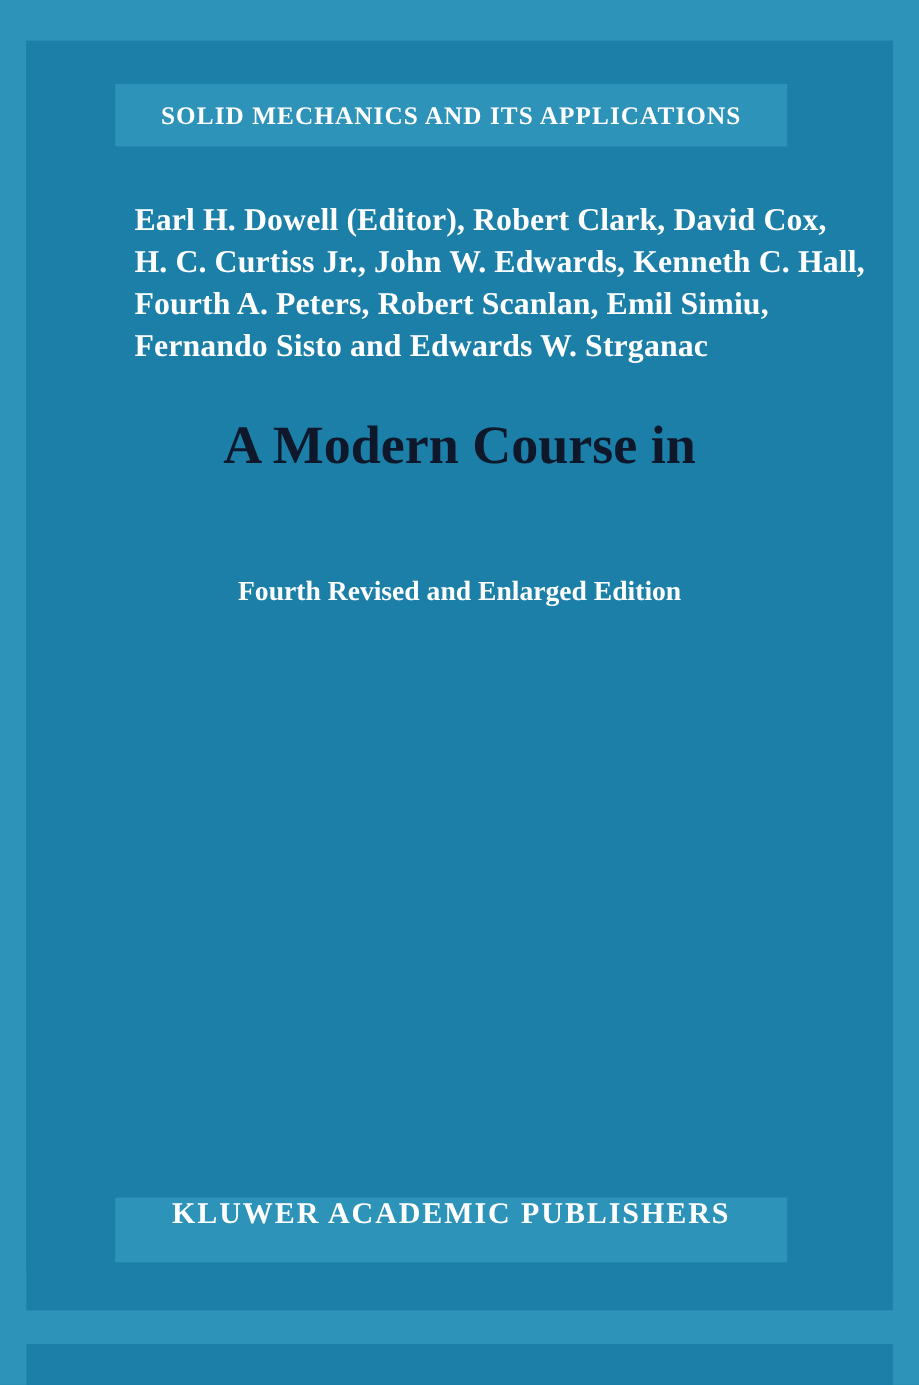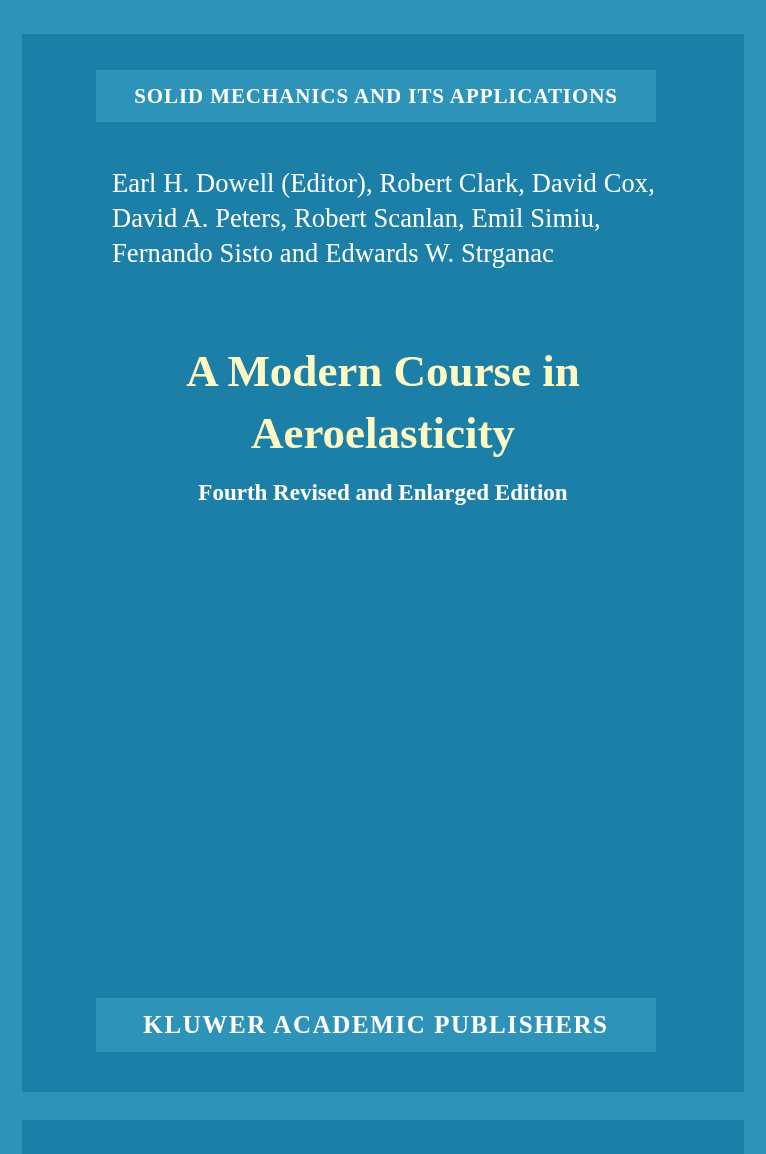--- a/index.html
+++ b/index.html
@@ -78,39 +78,39 @@
     white-space: nowrap;
   }
 
   .authors {
     position: absolute;
     top: 166px;
     left: 112px;
     width: 560px;
     color: #ffffff;
     font-family: "Liberation Serif", serif;
-    font-weight: normal;
+    font-weight: bold;
     font-size: 26.5px;
     line-height: 35px;
     letter-spacing: 0.1px;
   }
   .authors div {
     white-space: nowrap;
   }
   .authors .line-2, .authors .line-3, .authors .line-4 {
     margin-left: 0px;
   }
 
   .title {
     position: absolute;
     top: 340px;
     left: 0;
     width: 766px;
     text-align: center;
-    color: #fef9c3;
+    color: #0f172a;
     font-family: "Liberation Serif", serif;
     font-weight: bold;
     font-size: 45px;
     line-height: 62px;
   }
   .title .t-line2 {
     display: block;
   }
 
   .subtitle {
@@ -126,21 +126,20 @@
   }
 
   .publisher-band {
     position: absolute;
     top: 998px;
     left: 96px;
     width: 560px;
     height: 54px;
     background: #2e93b9;
     display: flex;
-    align-items: center;
     justify-content: center;
   }
   .publisher-band .pub-text {
     font-family: "Liberation Serif", serif;
     font-weight: bold;
     font-size: 25px;
     letter-spacing: 1.6px;
     color: #ffffff;
     white-space: nowrap;
   }
@@ -154,27 +153,27 @@
   <div class="edge-left"></div>
   <div class="edge-right"></div>
   <div class="inner"></div>
 
   <div class="series-band">
     <span class="series-text">SOLID MECHANICS AND ITS APPLICATIONS</span>
   </div>
 
   <div class="authors">
     <div class="line-1">Earl H. Dowell (Editor), Robert Clark, David Cox,</div>
-    <div class="line-3">David A. Peters, Robert Scanlan, Emil Simiu,</div>
+    <div class="line-2">H. C. Curtiss Jr., John W. Edwards, Kenneth C. Hall,</div>
+    <div class="line-3">Fourth A. Peters, Robert Scanlan, Emil Simiu,</div>
     <div class="line-4">Fernando Sisto and Edwards W. Strganac</div>
   </div>
 
   <div class="title">
     <span class="t-line1">A Modern Course in</span>
-    <span class="t-line2">Aeroelasticity</span>
   </div>
 
   <div class="subtitle">Fourth Revised and Enlarged Edition</div>
 
   <div class="publisher-band">
     <span class="pub-text">KLUWER ACADEMIC PUBLISHERS</span>
   </div>
 </div>
 
 </body></html>

